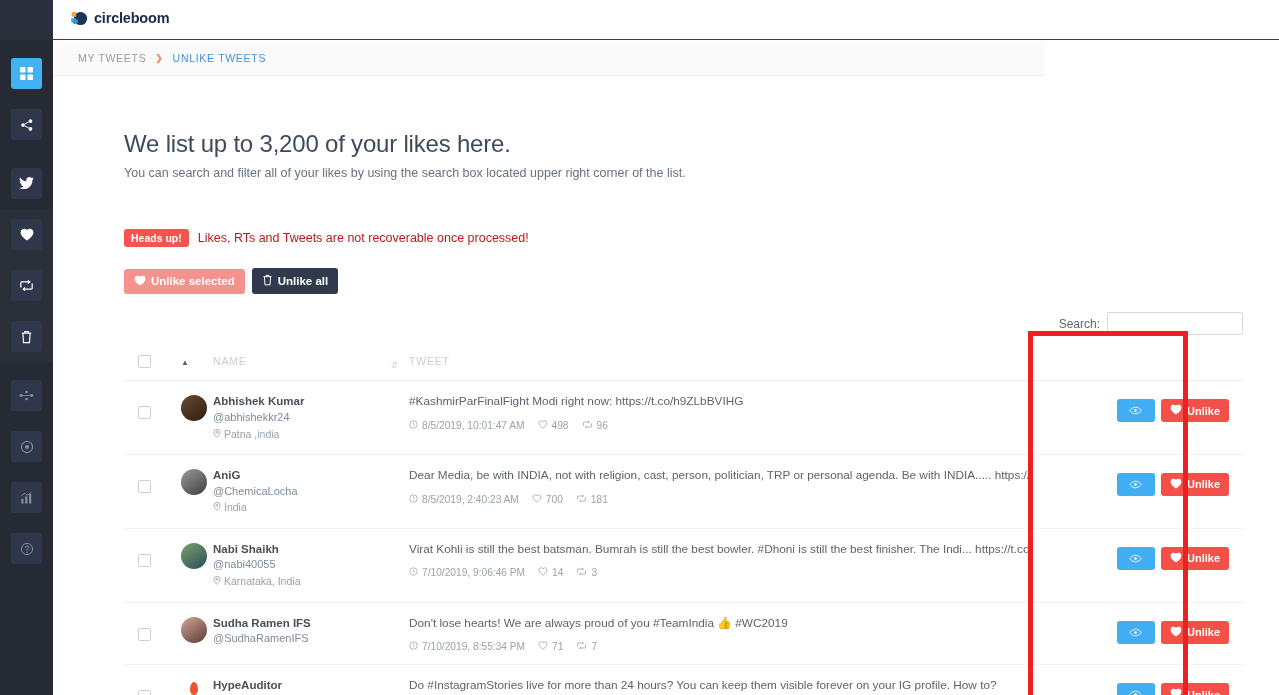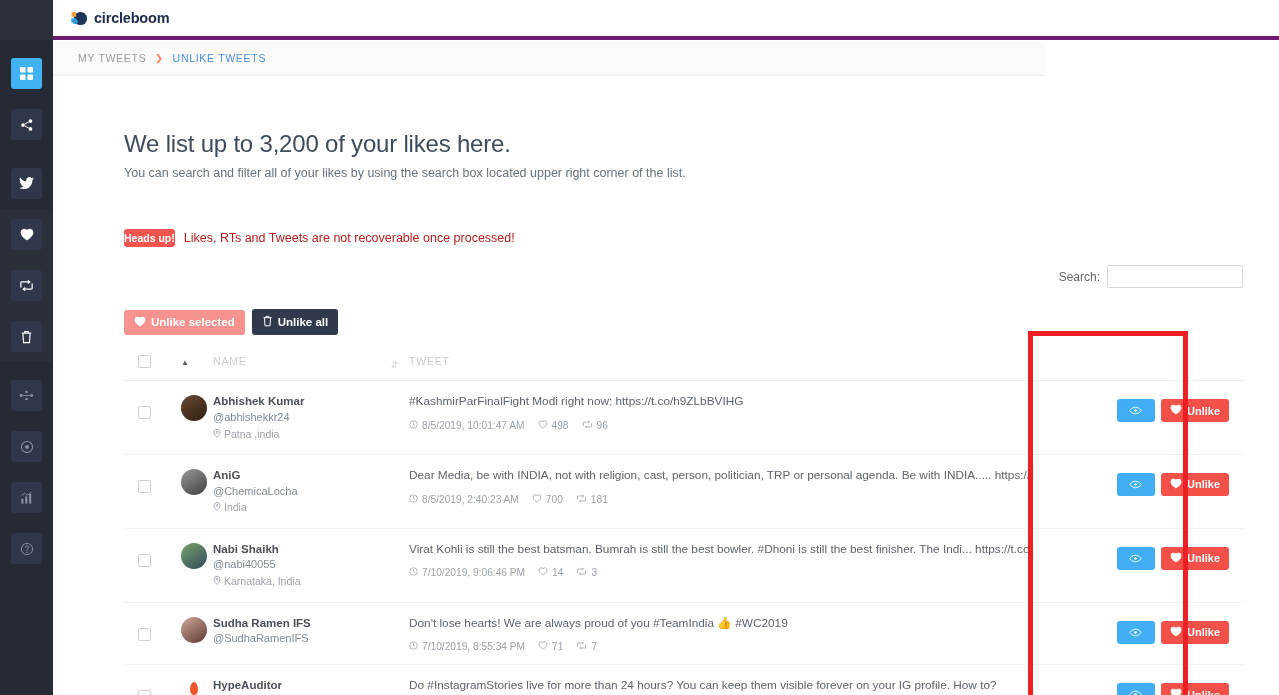--- a/index.html
+++ b/index.html
@@ -39,21 +39,21 @@
   .side-item.active .side-icon-box { background: #41b3f4; }
   .side-icon-box svg { display: block; }
   .side-icon-box.dim { color: #8a90a0; }
   .spacer-sm { height: 8px; }
 
   
   #topbar {
     position: absolute; left: 53px; top: 0;
     width: 1226px; height: 40px;
     background: #ffffff;
-    border-bottom: 4px solid #701a75;
+    border-bottom: 1px solid #701a75;
   }
   #logo {
     position: absolute; left: 16px; top: 8px;
     display: flex; align-items: center; gap: 5px;
   }
   #logo-mark { position: relative; width: 20px; height: 20px; }
   #logo-text {
     font-size: 14.5px; font-weight: bold; color: #1d2b4a;
     letter-spacing: -0.2px;
   }
@@ -88,21 +88,21 @@
     font-size: 12.5px; color: #65727f; margin: 0;
   }
 
   #alert-row {
     margin: 49px 0 0 71px;
     display: flex; align-items: center; gap: 9px;
   }
   #alert-badge {
     background: #f7544f; color: #ffffff;
     font-size: 10.5px; font-weight: bold;
-    padding: 3px 0; border-radius: 3px;
+    padding: 3px 7px; border-radius: 3px;
   }
   #alert-text { font-size: 12.5px; color: #b91c1c; }
 
   #action-row {
     margin: 21px 0 0 71px;
     display: flex; align-items: center; gap: 7px;
   }
   .btn {
     display: inline-flex; align-items: center; gap: 5px;
     font-size: 11.5px; font-weight: bold; color: #ffffff;
@@ -374,44 +374,44 @@
     <div id="page-head">
       <h1 id="page-title">We list up to 3,200 of your likes here.</h1>
       <p id="page-sub">You can search and filter all of your likes by using the search box located upper right corner of the list.</p>
     </div>
 
     <div id="alert-row">
       <span id="alert-badge">Heads up!</span>
       <span id="alert-text">Likes, RTs and Tweets are not recoverable once processed!</span>
     </div>
 
-    <div id="search-row">
-      <span id="search-label">Search:</span>
-      <input id="search-input" type="text" placeholder="" style="">
-    </div>
-
     <div id="action-row">
       <button class="btn" id="btn-unlike-selected">
         <span>
           <svg width="12" height="11" viewBox="0 0 16 15" fill="#ffffff">
               <path d="M8 14.2S.6 9.9.6 5.1A4.2 4.2 0 0 1 8 2.4 4.2 4.2 0 0 1 15.4 5.1c0 4.8-7.4 9.1-7.4 9.1z"></path>
             </svg>
         </span>
         <span>Unlike selected</span>
       </button>
       <button class="btn" id="btn-unlike-all">
         <span>
           <svg width="11" height="12" viewBox="0 0 14 16" fill="none" stroke="#ffffff" stroke-width="1.3">
             <path d="M1.6 3.6h10.8"></path>
               <path d="M5 3.6V1.8h4v1.8"></path>
               <path d="M2.9 3.6 3.6 14.4h6.8l.7-10.8"></path>
           </svg>
         </span>
         <span>Unlike all</span>
       </button>
+    </div>
+
+    <div id="search-row">
+      <span id="search-label">Search:</span>
+      <input id="search-input" type="text" placeholder="" style="">
     </div>
 
     <div id="table-wrap">
       <table>
         <thead>
           <tr>
             <th class="col-check">
               <span class="hdr-check"></span>
             </th>
             <th class="col-sort">

